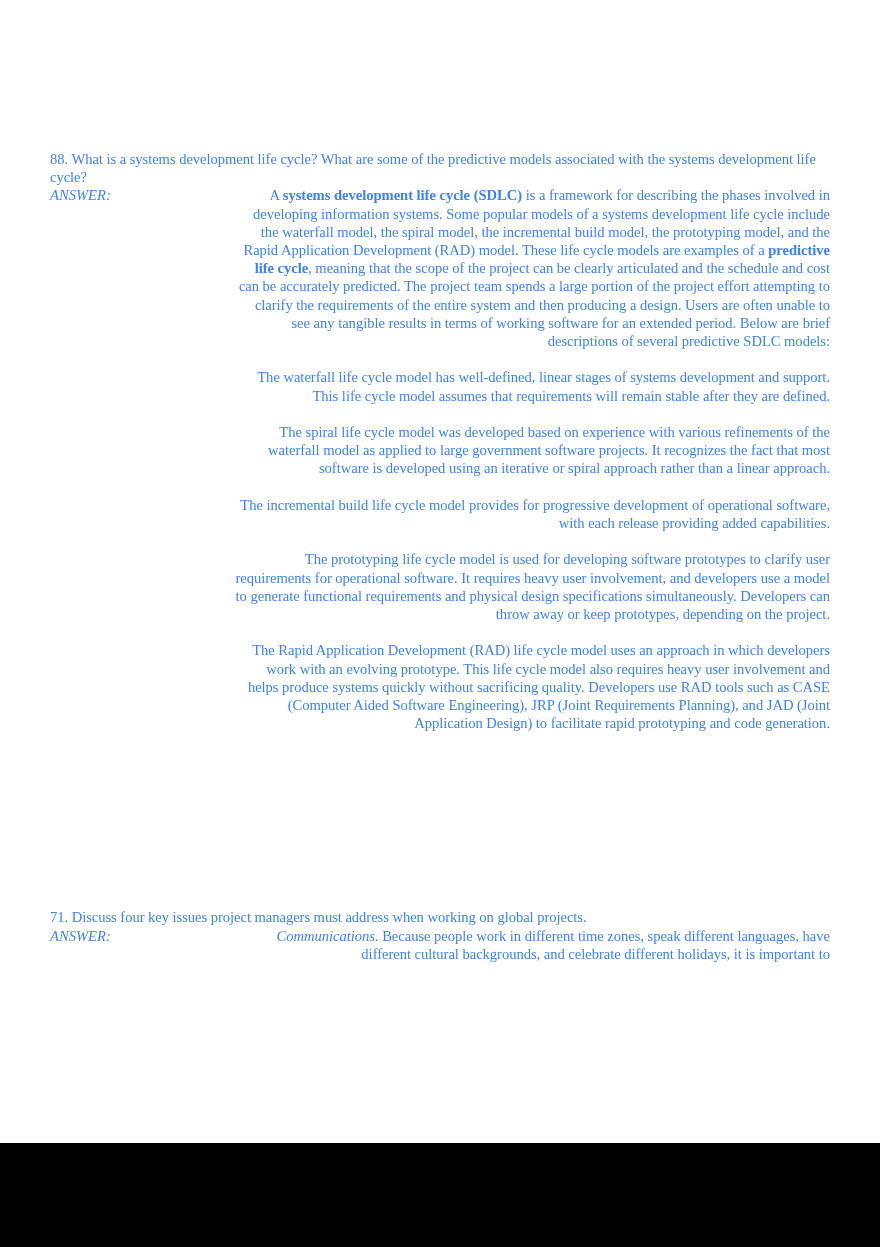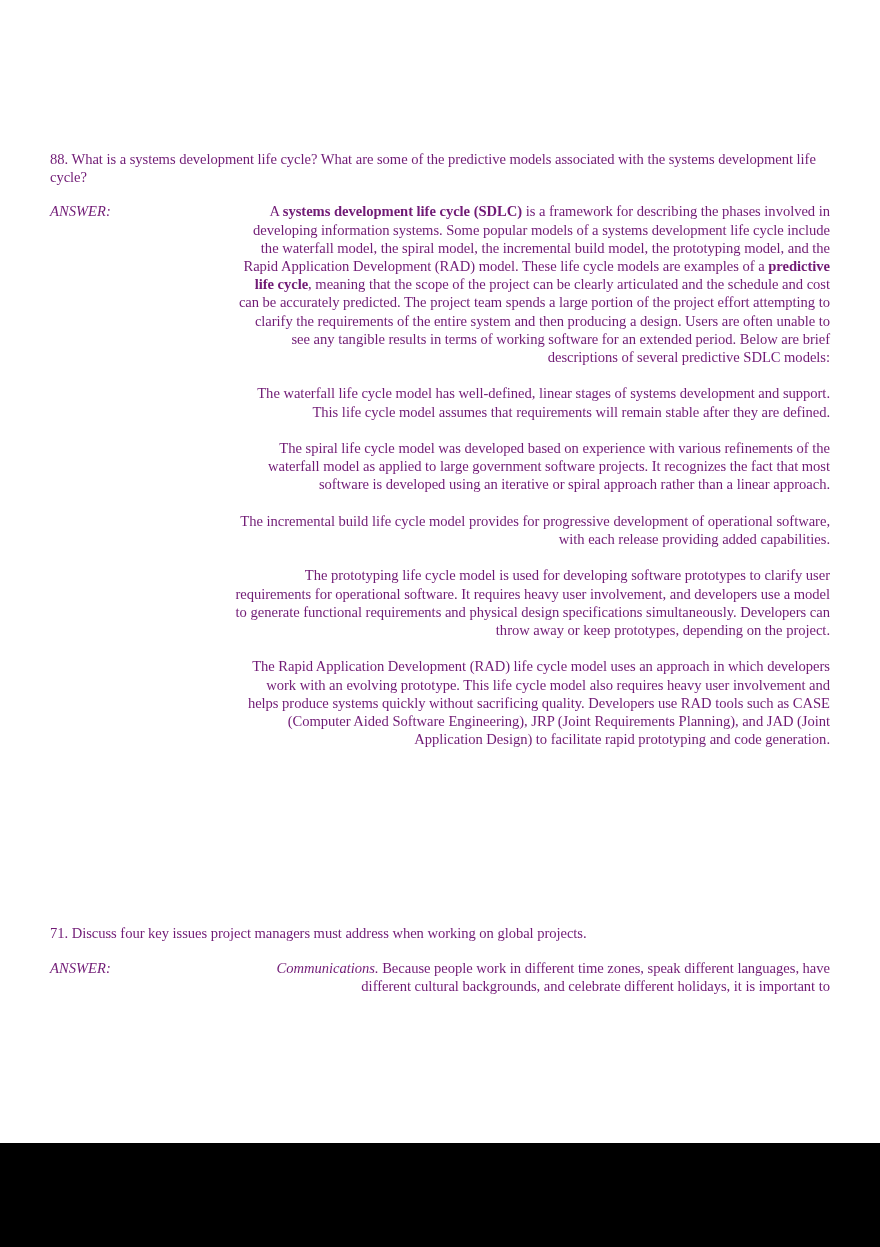--- a/index.html
+++ b/index.html
@@ -7,42 +7,42 @@
     padding: 0;
     background: #ffffff;
   }
   .page {
     position: relative;
     width: 880px;
     height: 1247px;
     background: #ffffff;
     overflow: hidden;
     font-family: "Liberation Serif", "DejaVu Serif", serif;
-    color: #701a75;
+    color: #3b82f6;
   }
   .content {
     position: absolute;
     left: 50px;
     top: 150px;
     width: 780px;
   }
   .question-block {
     margin: 0 0 0 0;
   }
   .question-text {
     font-size: 14.6px;
     line-height: 18.2px;
     text-align: left;
     margin: 0;
     letter-spacing: -0.05px;
   }
   .qa-row {
     display: flex;
     align-items: flex-start;
-    margin-top: 16px;
+    margin-top: 0px;
   }
   .answer-label {
     flex: 0 0 auto;
     width: 183px;
     font-size: 14.6px;
     line-height: 18.2px;
     font-style: italic;
     white-space: nowrap;
   }
   .answer-body {

